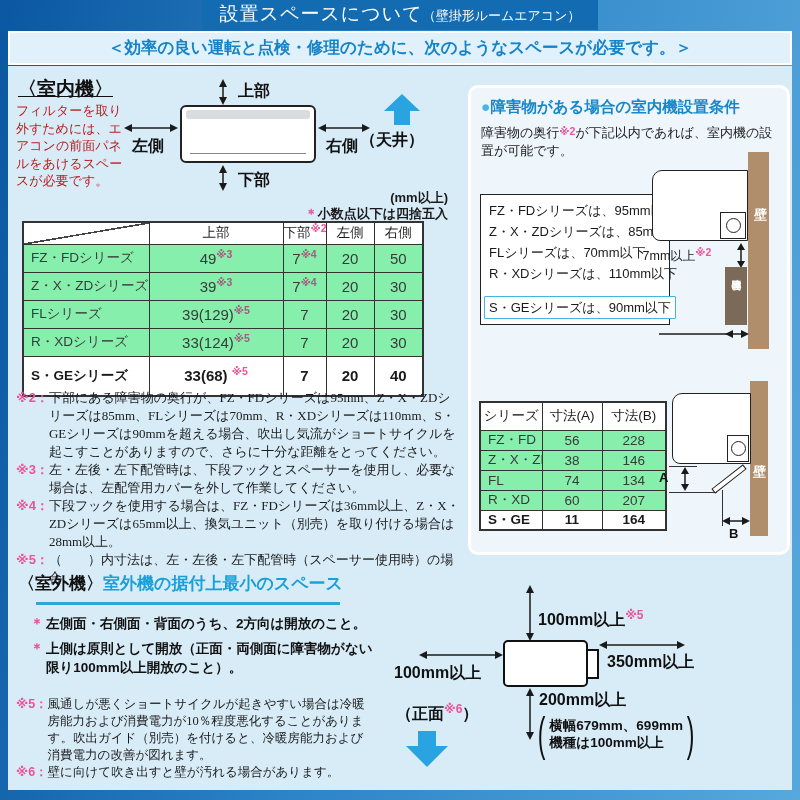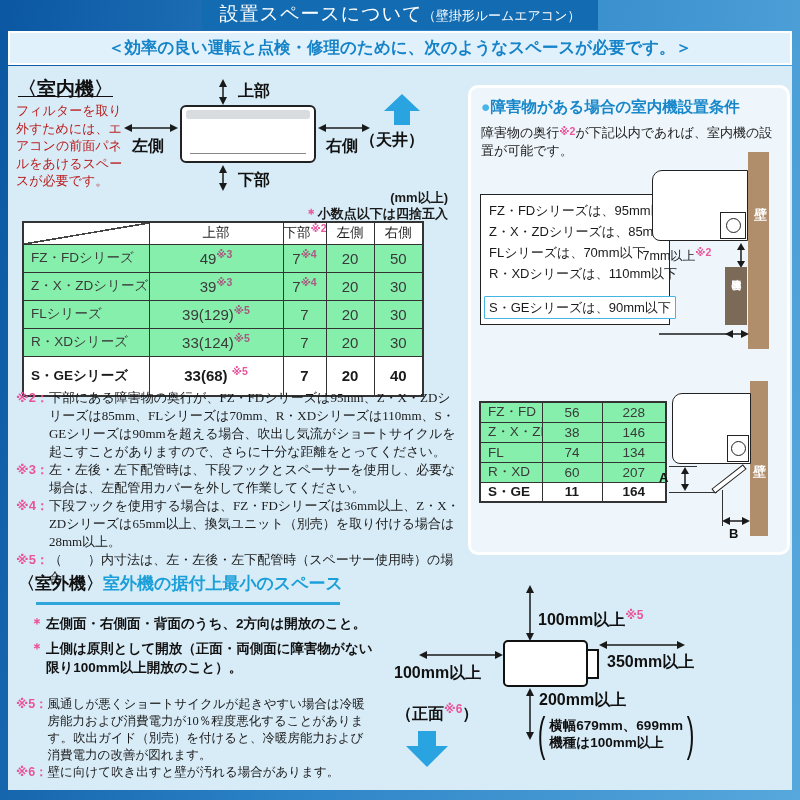--- a/index.html
+++ b/index.html
@@ -271,20 +271,25 @@
       </svg>
 
 
       <table class="spec abs" style="left:8px;top:313px;width:186px;">
         <colgroup>
             <col style="width:62px">
             <col style="width:60px">
             <col style="width:64px">
           </colgroup>
         <tbody>
+            <tr style="height:28px;">
+          <td>シリーズ</td>
+          <td>寸法(A)</td>
+          <td>寸法(B)</td>
+        </tr>
         <tr class="dim" style="height:20px;">
           <td class="series">FZ・FD</td>
           <td>56</td>
           <td>228</td>
         </tr>
         <tr class="dim" style="height:20px;">
           <td class="series">Z・X・ZD</td>
           <td>38</td>
           <td>146</td>
         </tr>

